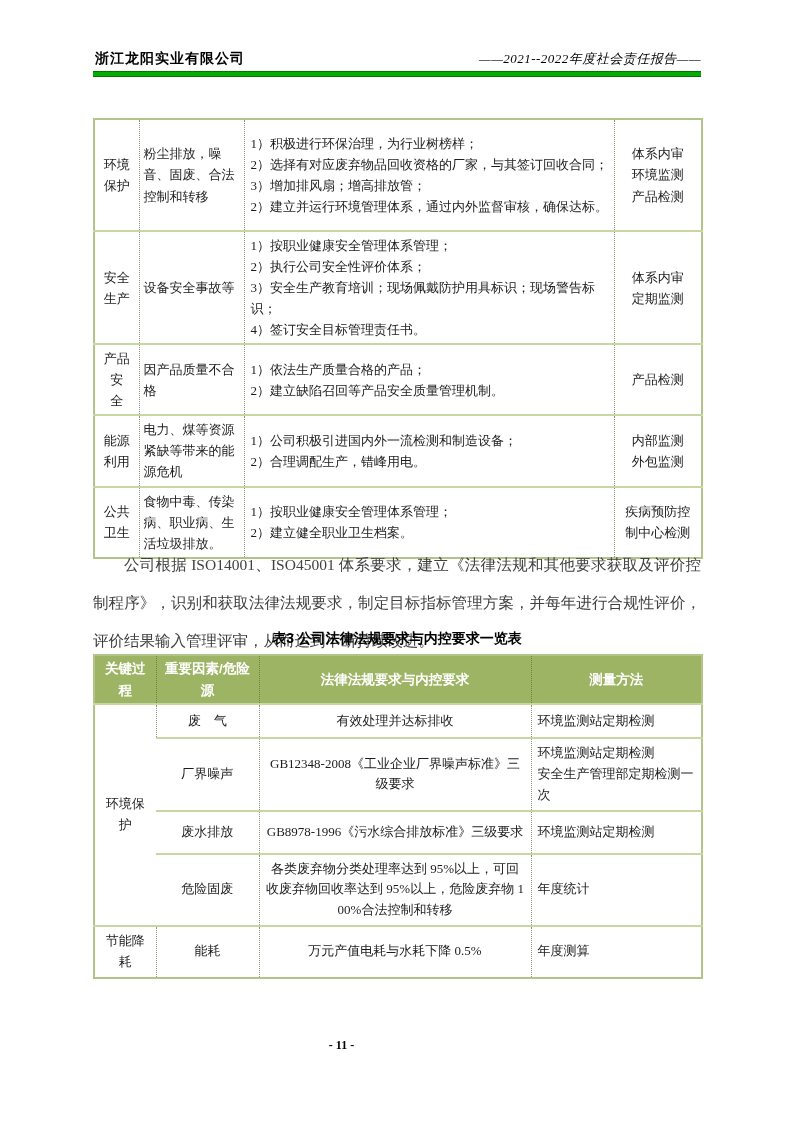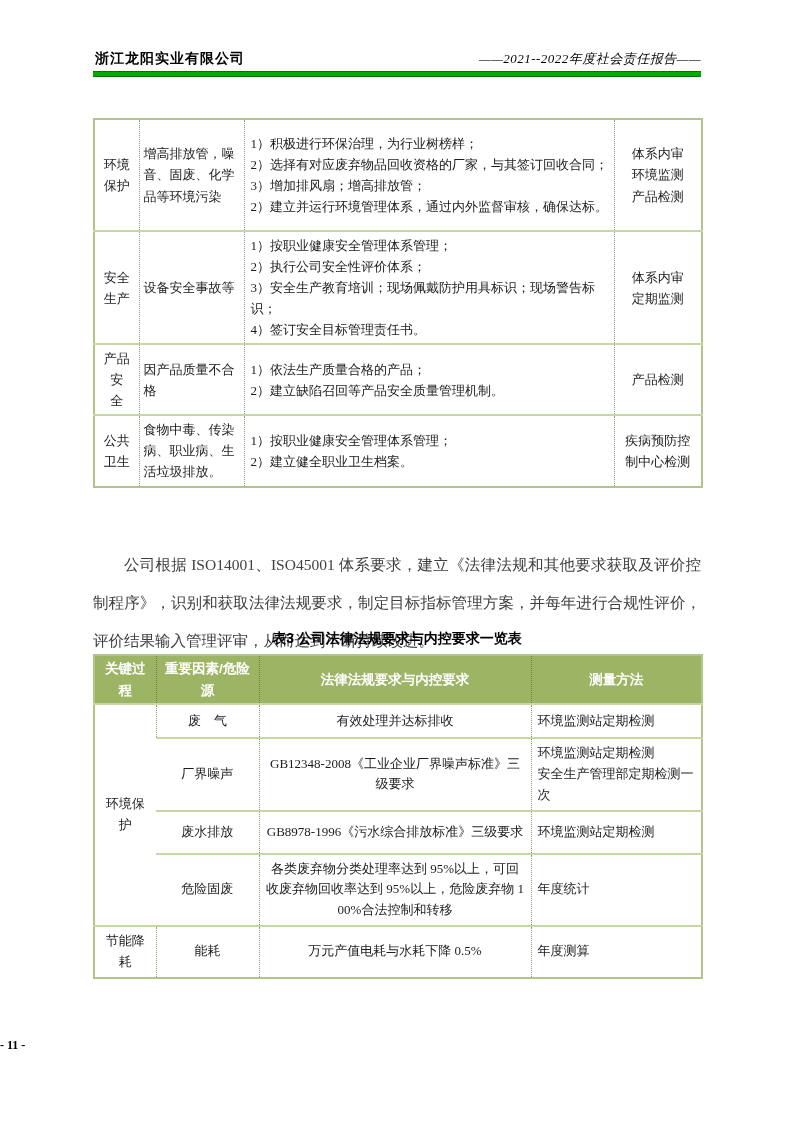--- a/index.html
+++ b/index.html
@@ -70,21 +70,21 @@
   .t3 td{padding:4px 6px;border-top:2px solid #c8d6a3;}
   .t3 td + td{border-left:1px dotted #8a9a70;}
   .t3 .c-proc{text-align:center;}
   .t3 .c-fac{text-align:center;}
   .t3 .c-req{text-align:center;}
   .t3 .c-met{text-align:left;}
 
   
   .footer{
     position:absolute;left:0;top:1038px;width:683px;
-    font-weight:bold;font-size:12px;color:#000;
+    text-align:center;font-weight:bold;font-size:12px;color:#000;
   }
 </style>
 </head>
 <body>
 
 <div class="page">
 
   <div class="hdr">
     <span class="hdr-company">浙江龙阳实业有限公司</span>
     <span class="hdr-title">——2021--2022年度社会责任报告——</span>
@@ -95,21 +95,21 @@
     <colgroup>
         <col style="width:45px">
         <col style="width:105px">
         <col style="width:370px">
         <col style="width:88px">
       </colgroup>
     <tbody>
       <tr style="height:112px">
         <td class="c-cat pre">环境
 保护</td>
-        <td class="c-factor">增高排放管，噪音、固废、化学品等环境污染</td>
+        <td class="c-factor">粉尘排放，噪音、固废、合法控制和转移</td>
         <td class="c-items pre">1）积极进行环保治理，为行业树榜样；
 2）选择有对应废弃物品回收资格的厂家，与其签订回收合同；
 3）增加排风扇；增高排放管；
 2）建立并运行环境管理体系，通过内外监督审核，确保达标。</td>
         <td class="c-method pre">体系内审
 环境监测
 产品检测</td>
       </tr>
       <tr style="height:94px">
         <td class="c-cat pre">安全
@@ -122,20 +122,29 @@
         <td class="c-method pre">体系内审
 定期监测</td>
       </tr>
       <tr style="height:52px">
         <td class="c-cat pre">产品安
 全</td>
         <td class="c-factor">因产品质量不合格</td>
         <td class="c-items pre">1）依法生产质量合格的产品；
 2）建立缺陷召回等产品安全质量管理机制。</td>
         <td class="c-method pre">产品检测</td>
+      </tr>
+      <tr style="height:56px">
+        <td class="c-cat pre">能源
+利用</td>
+        <td class="c-factor">电力、煤等资源紧缺等带来的能源危机</td>
+        <td class="c-items pre">1）公司积极引进国内外一流检测和制造设备；
+2）合理调配生产，错峰用电。</td>
+        <td class="c-method pre">内部监测
+外包监测</td>
       </tr>
       <tr style="height:62px">
         <td class="c-cat pre">公共
 卫生</td>
         <td class="c-factor">食物中毒、传染病、职业病、生活垃圾排放。</td>
         <td class="c-items pre">1）按职业健康安全管理体系管理；
 2）建立健全职业卫生档案。</td>
         <td class="c-method pre">疾病预防控制中心检测</td>
       </tr>
     </tbody>

